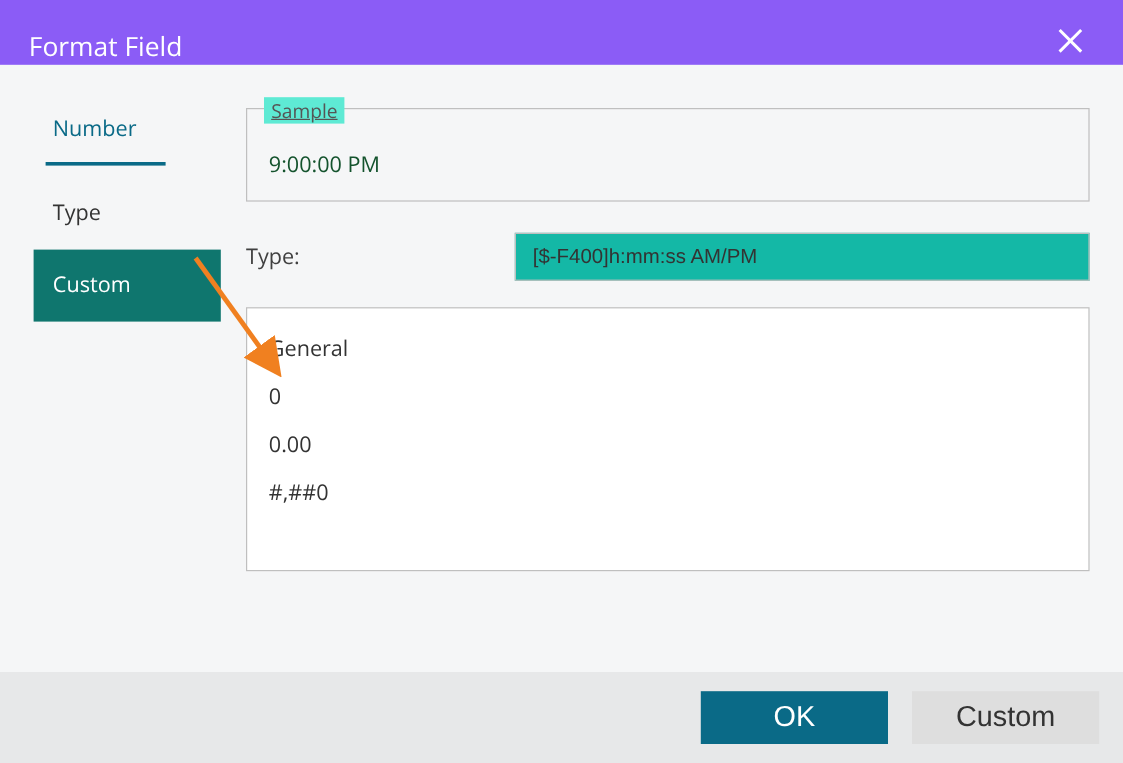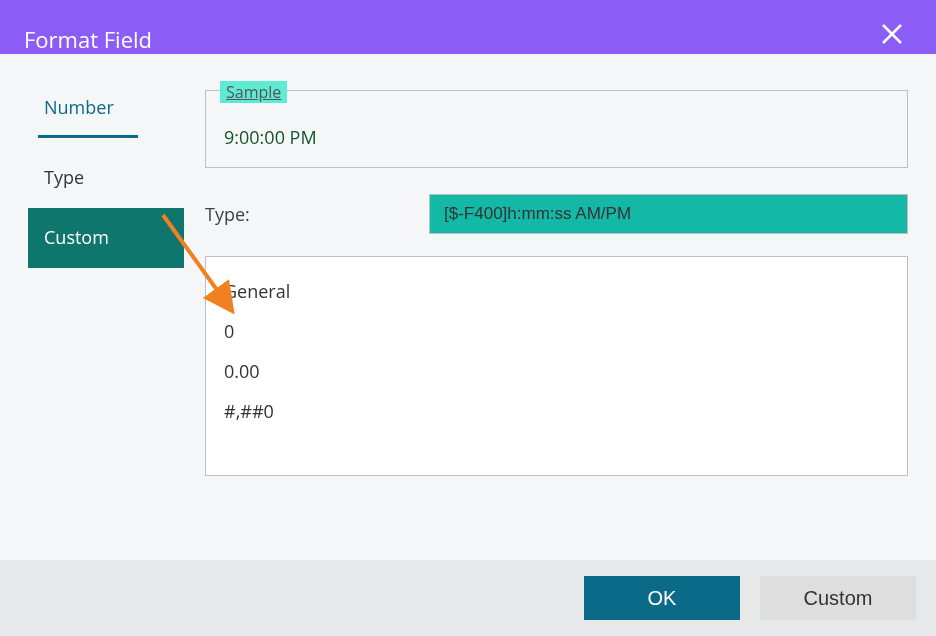--- a/index.html
+++ b/index.html
@@ -140,21 +140,21 @@
       background: #e7e8e9;
       display: flex;
       align-items: center;
       justify-content: flex-end;
       padding: 0 20px;
       gap: 20px;
     }
     .btn {
       width: 156px;
       height: 44px;
-      font-size: 20px;
+      font-size: 24px;
       border: none;
       cursor: pointer;
       display: flex;
       align-items: center;
       justify-content: center;
     }
     .btn-primary { background: #0a6a87; color: #ffffff; }
     .btn-secondary { background: #dedede; color: #333333; }
 
     .arrow {

